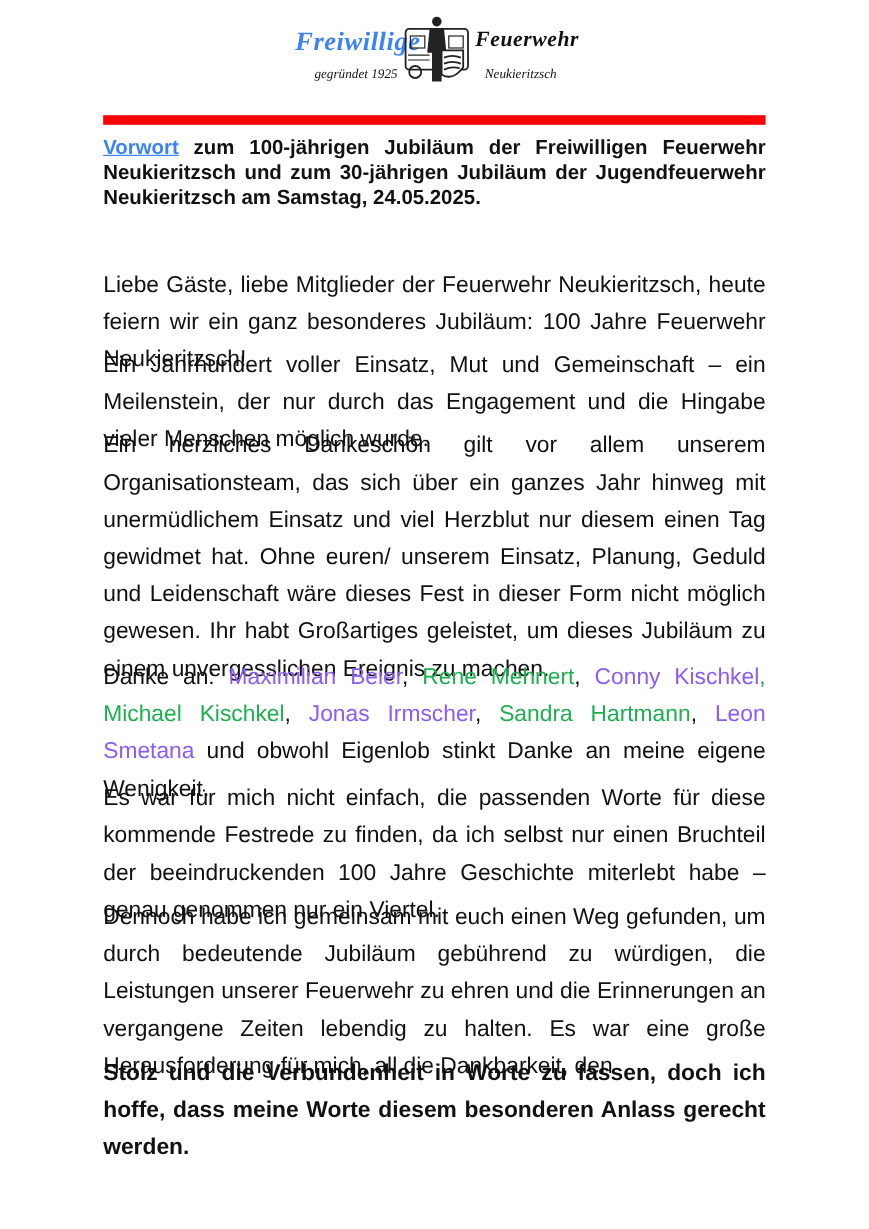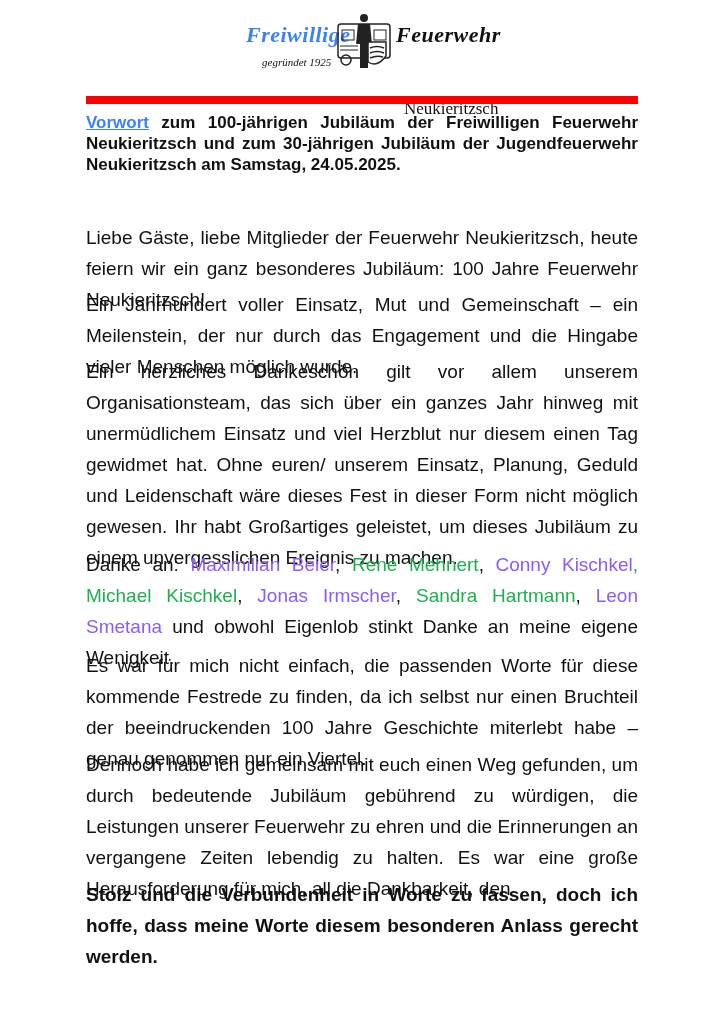--- a/index.html
+++ b/index.html
@@ -1,21 +1,21 @@
 <!DOCTYPE html>
 <html><head>
 <meta charset="utf-8">
 <style>
   html, body { margin:0; padding:0; background:#ffffff; }
   body { width:724px; height:1024px; position:relative; overflow:hidden; font-family:"Liberation Sans", sans-serif; color:#111; }
   .logo { position:absolute; left:244px; top:8px; width:236px; height:66px; }
   .logo .t1 { position:absolute; left:2px; top:14px; font-family:"Liberation Serif", serif; font-style:italic; font-weight:bold; font-size:22px; letter-spacing:0.5px; color:#3b82f6; }
-  .logo .t2 { position:absolute; left:152px; top:14px; font-family:"Liberation Serif", serif; font-style:italic; font-weight:bold; font-size:22px; letter-spacing:0.5px; color:#111; }
+  .logo .t2 { position:absolute; left:152px; top:14px; font-family:"Liberation Serif", serif; font-style:italic; font-weight:bold; font-size:18px; letter-spacing:0.5px; color:#111; }
   .logo .s1 { position:absolute; left:18px; top:48px; font-family:"Liberation Serif", serif; font-style:italic; font-size:11px; color:#111; }
-  .logo .s2 { position:absolute; left:160px; top:48px; font-family:"Liberation Serif", serif; font-size:17px; color:#111;margin-top:43px; }
+  .logo .s2 { position:absolute; left:160px; top:48px; font-family:"Liberation Serif", serif; font-style:italic; font-size:11px; color:#111; }
   .logo svg { position:absolute; left:92px; top:4px; }
   .redbar { position:absolute; left:86px; top:96px; width:552px; height:8px; background:#ff0000; }
   .title { position:absolute; left:86px; top:112px; width:552px; font-size:17px; font-weight:bold; line-height:21px; text-align:justify; text-align-last:left; }
   .title .accent { color:#3b82f6; text-decoration:underline; }
   .body { position:absolute; left:86px; width:552px; font-size:19px; line-height:31px; text-align:justify; }
   .p1 { top:222px; }
   .p2 { top:289px; }
   .p3 { top:356px; }
   .p4 { top:549px; }
   .p5 { top:650px; }

